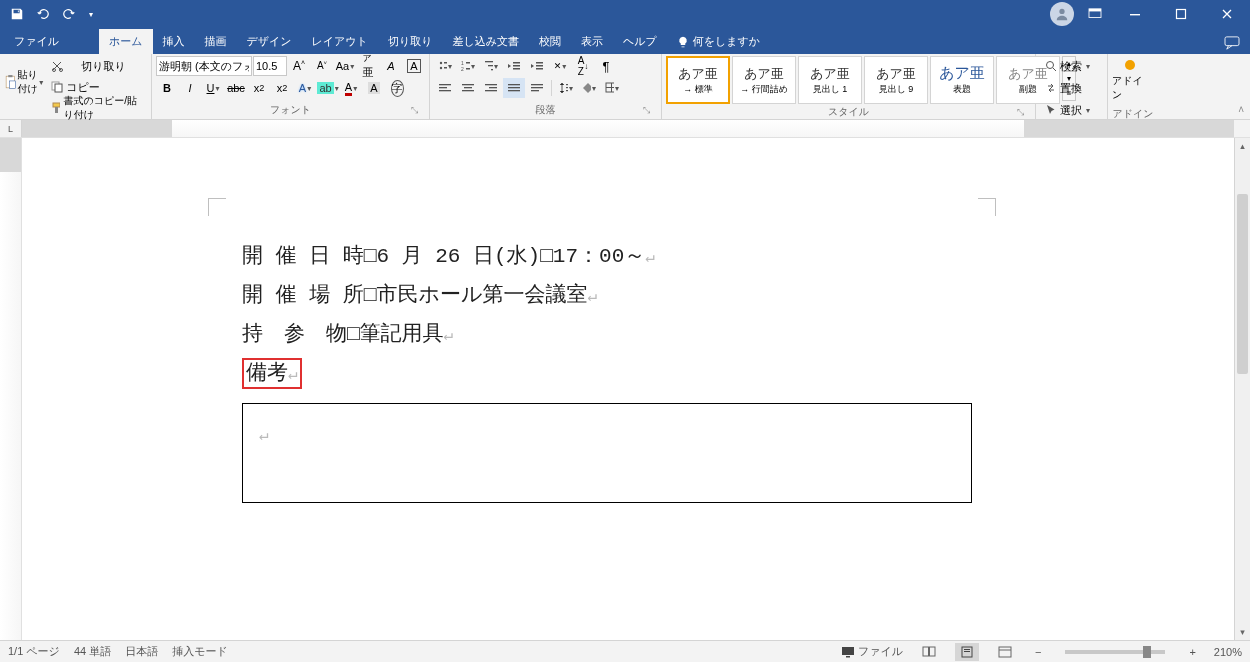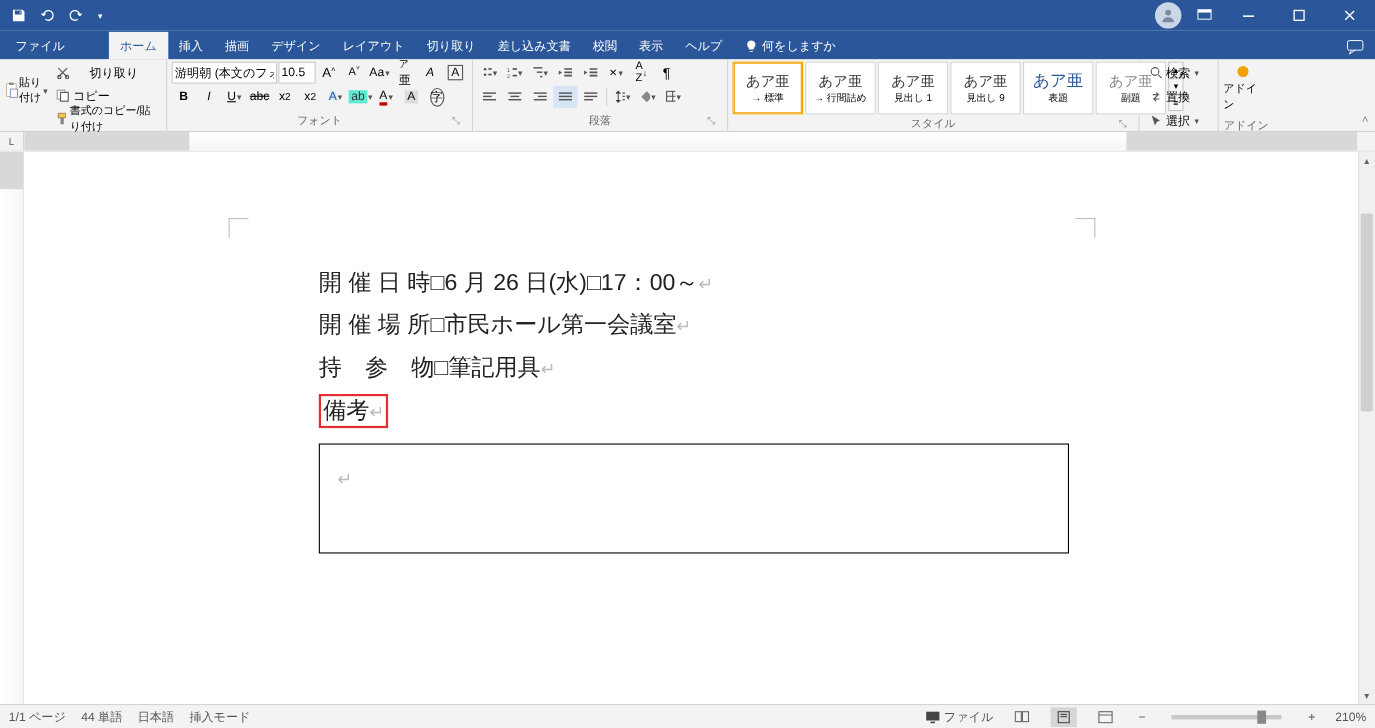--- a/index.html
+++ b/index.html
@@ -99,22 +99,22 @@
   .v-ruler .dark { position:absolute; left:0; width:100%; top:0; height:34px; background:#d8d8d8; }
   .doc-scroll { flex:1; overflow:auto; background:#fff; position:relative; }
   .page {
     width:860px; margin:0 0 0 150px; background:#fff; min-height:560px; position:relative;
     padding:20px 60px 40px 70px;
   }
   .crop { position:absolute; width:18px; height:18px; border-color:#bfbfbf; }
   .crop.tl { top:60px; left:36px; border-top:1px solid #bfbfbf; border-left:1px solid #bfbfbf; }
   .crop.tr { top:60px; right:36px; border-top:1px solid #bfbfbf; border-right:1px solid #bfbfbf; }
   .doc-body {
-    font-family:Liberation Sans, sans-serif;
-    font-size:21px; color:#222; line-height:1.85; margin-top:80px;margin-left:48px;
+    font-family:Liberation Mono, monospace;
+    font-size:21px; color:#222; line-height:1.85; margin-top:80px;
   }
   .doc-body .line { white-space:pre; }
   .pm { color:#bbb; font-size:16px; }
   .hl { border:2px solid #e03030; display:inline-block; padding:0 2px; line-height:1.3; }
   .textbox { border:1px solid #000; height:100px; margin-top:10px; padding:12px 16px; }
   .vscroll { width:16px; background:#f0f0f0; border-left:1px solid #d4d4d4; display:flex; flex-direction:column; }
   .vscroll .arrow { height:16px; display:flex; align-items:center; justify-content:center; color:#666; cursor:pointer; font-size:9px; }
   .vscroll .track { flex:1; position:relative; }
   .vscroll .thumb { position:absolute; left:2px; right:2px; top:40px; height:180px; background:#cfcfcf; border-radius:2px; }
   

